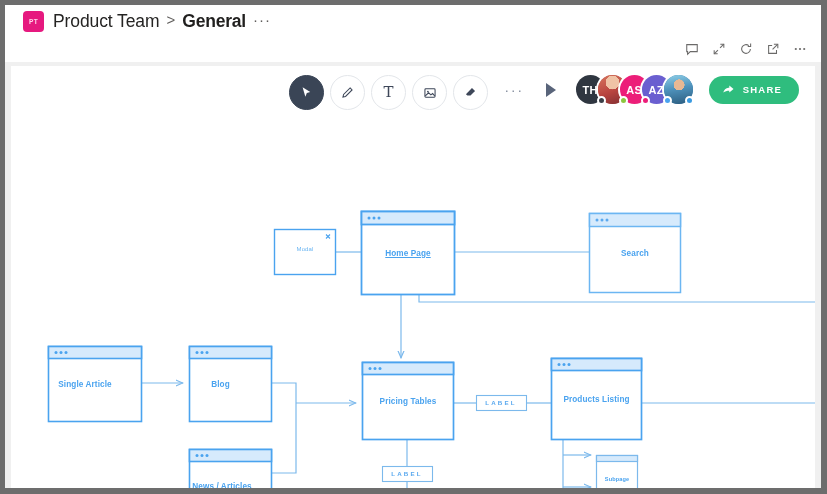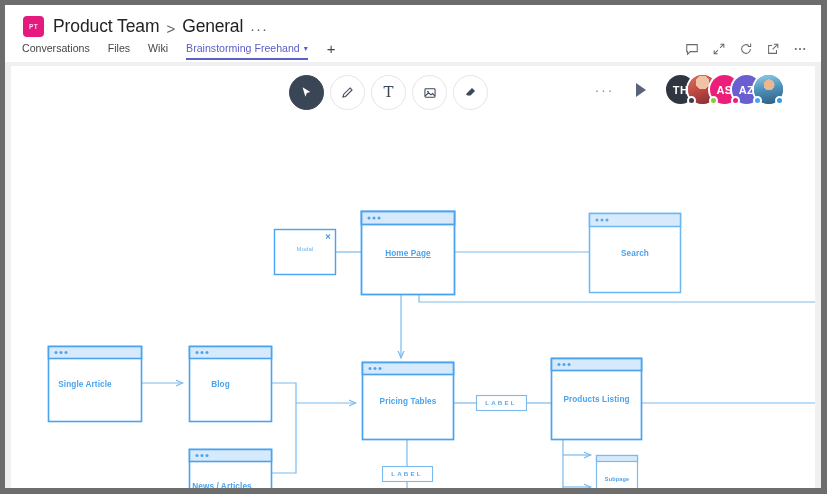--- a/index.html
+++ b/index.html
@@ -31,21 +31,21 @@
   
   #teams-header {
     position: absolute;
     left: 0; top: 0; right: 0;
     height: 57px;
     background: #ffffff;
   }
   #breadcrumb {
     position: absolute;
     left: 18px; top: 6px;
-    display: flex; align-items: flex-end;
+    display: flex; align-items: flex-start;
     height: 26px;
   }
   #team-avatar {
     width: 21px; height: 21px;
     border-radius: 4px;
     background: #e6197f;
     color: #ffd9ec;
     font-size: 6.5px;
     font-weight: bold;
     display: flex; align-items: center; justify-content: center;
@@ -59,21 +59,21 @@
     letter-spacing: -.1px;
   }
   .crumb-sep {
     font-size: 15px;
     color: #605e5c;
     margin: 0 7px;
   }
   .crumb-channel {
     font-size: 17.5px;
     color: #201f1e;
-    font-weight: normal;
+    font-weight: bold;
     letter-spacing: -.2px;
   }
   .crumb-more {
     font-size: 15px;
     color: #605e5c;
     margin-left: 7px;
     letter-spacing: 1px;
   }
 
   
@@ -302,29 +302,20 @@
   <div id="teams-header">
 
     <div id="breadcrumb">
       <div id="team-avatar">PT</div>
       <span class="crumb-team">Product Team</span>
       <span class="crumb-sep">&gt;</span>
       <span class="crumb-channel">General</span>
       <span class="crumb-more">···</span>
     </div>
 
-    <div id="tab-strip">
-      <div class="tab"><span>Conversations</span></div>
-      <div class="tab"><span>Files</span></div>
-      <div class="tab"><span>Wiki</span></div>
-      <div class="tab active">
-        <span>Brainstorming Freehand</span><span class="chev">▾</span>
-      </div>
-      <div class="tab-add">+</div>
-    </div>
 
     <div id="header-actions">
       <div class="hicon">
         <svg width="14" height="14" viewBox="0 0 16 16" fill="none" stroke="currentColor" stroke-width="1.2">
           <path d="M2 3h12v8H6l-3 3V11H2z"></path>
         </svg>
       </div>
       <div class="hicon">
         <svg width="14" height="14" viewBox="0 0 16 16" fill="none" stroke="currentColor" stroke-width="1.2">
           <path d="M9.5 2.5H13.5V6.5"></path>
@@ -412,20 +403,26 @@
               <span class="avlabel">AZ</span>
               <span class="dot" style="background:#4aa3ef"></span>
             </div>
             <div class="av" style="background:#3f7fae">
               <span class="avinner" style="background:
                   radial-gradient(circle at 52% 34%, #e8b894 0 22%, rgba(0,0,0,0) 23%),
                   linear-gradient(170deg,#8fd0e8 0%,#4f93bd 45%,#2b5b7d 100%);"></span>
               <span class="dot" style="background:#3a9ae0"></span>
             </div>
           </div>
+          <div id="share-btn">
+            <svg width="13" height="13" viewBox="0 0 16 16" fill="currentColor">
+              <path d="M1.6 11.6c1.4-4.4 4.6-5.6 7.4-5.7V3.2l5.2 4.3-5.2 4.3V9.5c-3 0-5.2.6-7.4 2.1z"></path>
+            </svg>
+            <span>SHARE</span>
+          </div>
         </div>
       </div>
 
       <div id="fh-canvas">
 
         <svg width="816" height="372" viewBox="0 0 816 372">
           <defs>
             <marker id="ar" markerWidth="7" markerHeight="7" refX="6.2" refY="3" orient="auto">
               <path d="M0,0.4 L6,3 L0,5.6" fill="none" stroke="#7cb9ec" stroke-width="1"></path>
             </marker>

